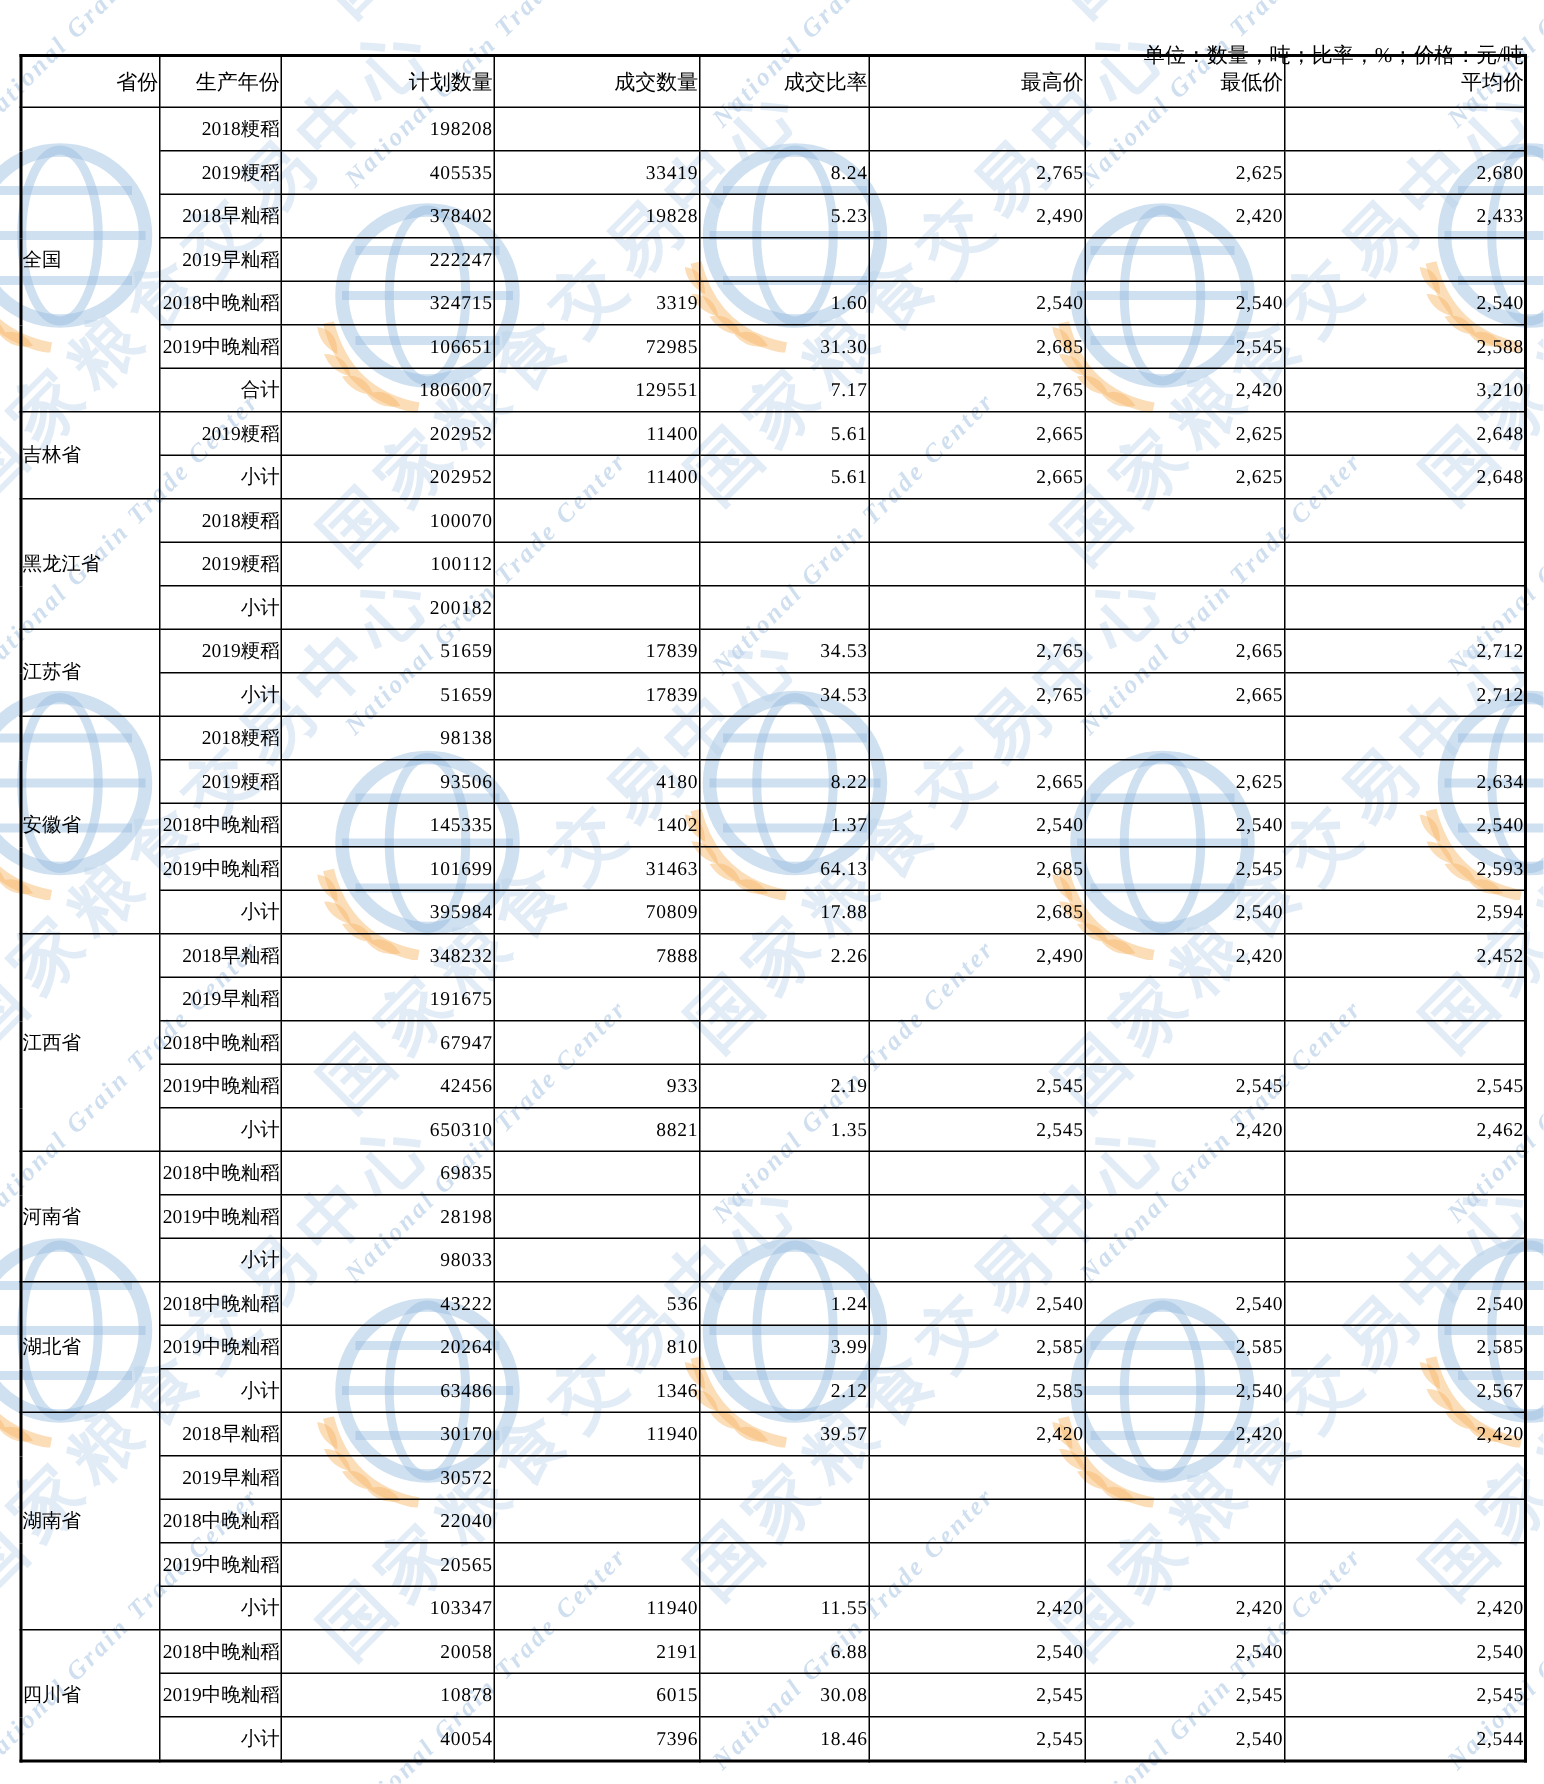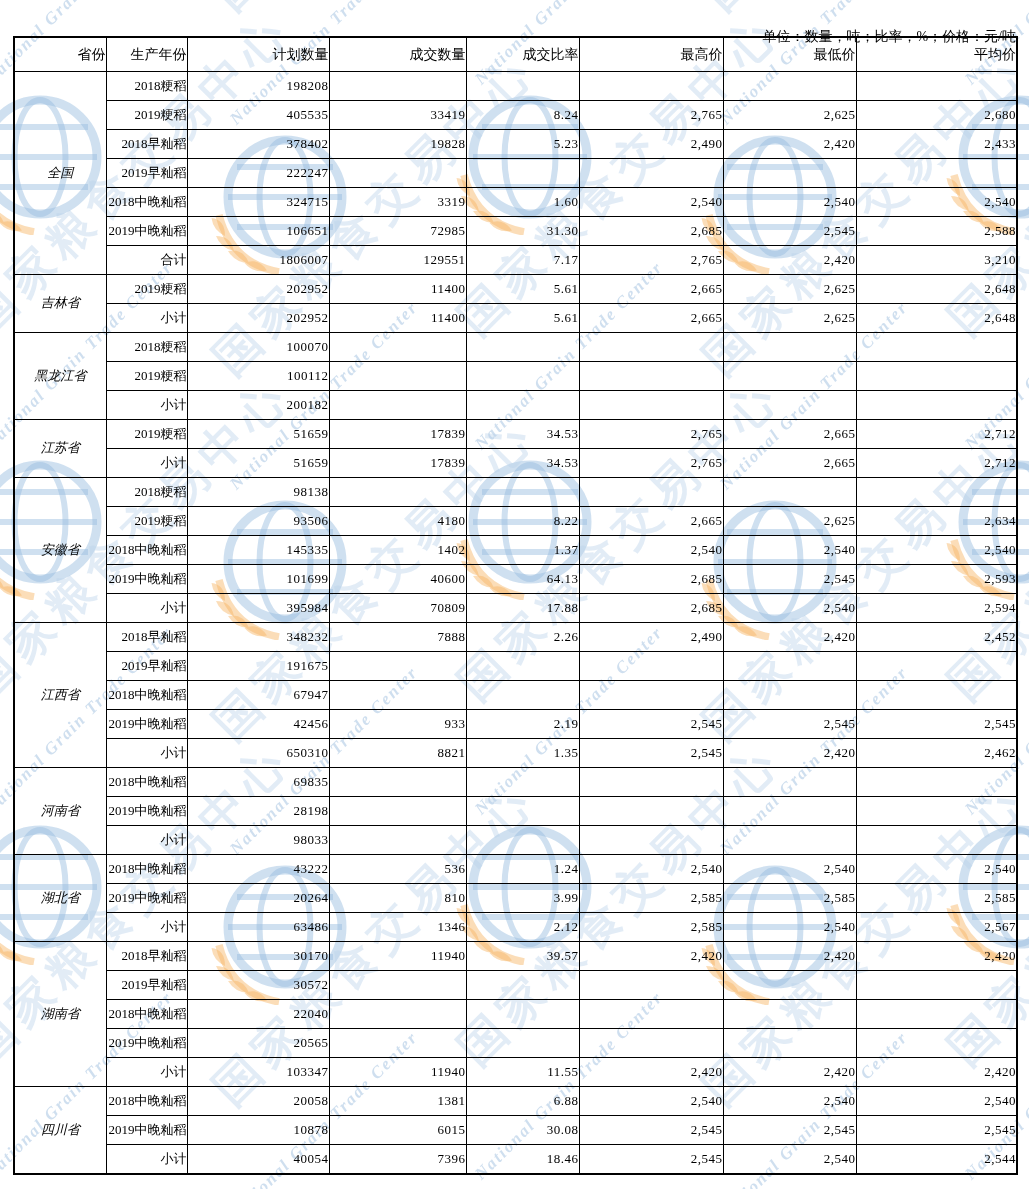--- a/index.html
+++ b/index.html
@@ -61,24 +61,22 @@
   table.main{border:2px solid #000;}
   table.main thead th{
     height:33px;
     font-size:14px;
     font-weight:normal;
     text-align:right;
     vertical-align:middle;
   }
   table.main tbody td{height:28px;vertical-align:middle;}
   td.prov{
-    text-align:center;
     font-size:14px;
     line-height:1.1;
-    font-style:italic;
   }
   td.year{
     text-align:right;
     line-height:1.05;
     word-break:break-all;
     padding:0 1px;
   }
   td.num{
     text-align:right;
     padding-right:5px;
@@ -512,21 +510,21 @@
           <td class="num">145335</td>
           <td class="num">1402</td>
           <td class="num">1.37</td>
           <td class="num">2,540</td>
           <td class="num">2,540</td>
           <td class="num">2,540</td>
         </tr>
         <tr>
           <td class="year">2019中晚籼稻</td>
           <td class="num">101699</td>
-          <td class="num">40600</td>
+          <td class="num">31463</td>
           <td class="num">64.13</td>
           <td class="num">2,685</td>
           <td class="num">2,545</td>
           <td class="num">2,593</td>
         </tr>
         <tr>
           <td class="year">小计</td>
           <td class="num">395984</td>
           <td class="num">70809</td>
           <td class="num">17.88</td>
@@ -679,21 +677,21 @@
           <td class="num">11940</td>
           <td class="num">11.55</td>
           <td class="num">2,420</td>
           <td class="num">2,420</td>
           <td class="num">2,420</td>
         </tr>
         <tr>
           <td rowspan="3" class="prov">四川省</td>
           <td class="year">2018中晚籼稻</td>
           <td class="num">20058</td>
-          <td class="num">1381</td>
+          <td class="num">2191</td>
           <td class="num">6.88</td>
           <td class="num">2,540</td>
           <td class="num">2,540</td>
           <td class="num">2,540</td>
         </tr>
         <tr>
           <td class="year">2019中晚籼稻</td>
           <td class="num">10878</td>
           <td class="num">6015</td>
           <td class="num">30.08</td>

